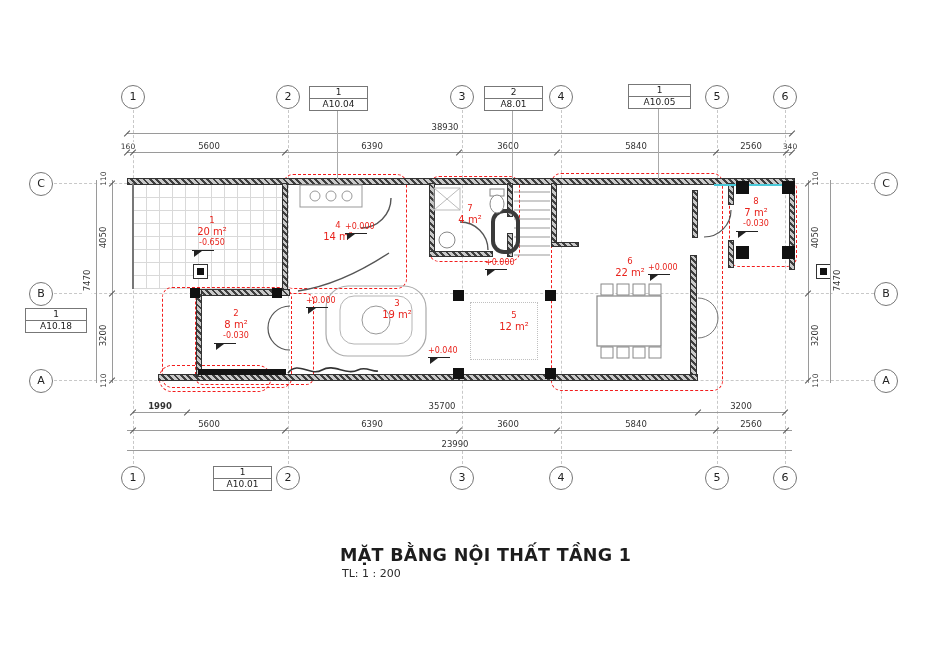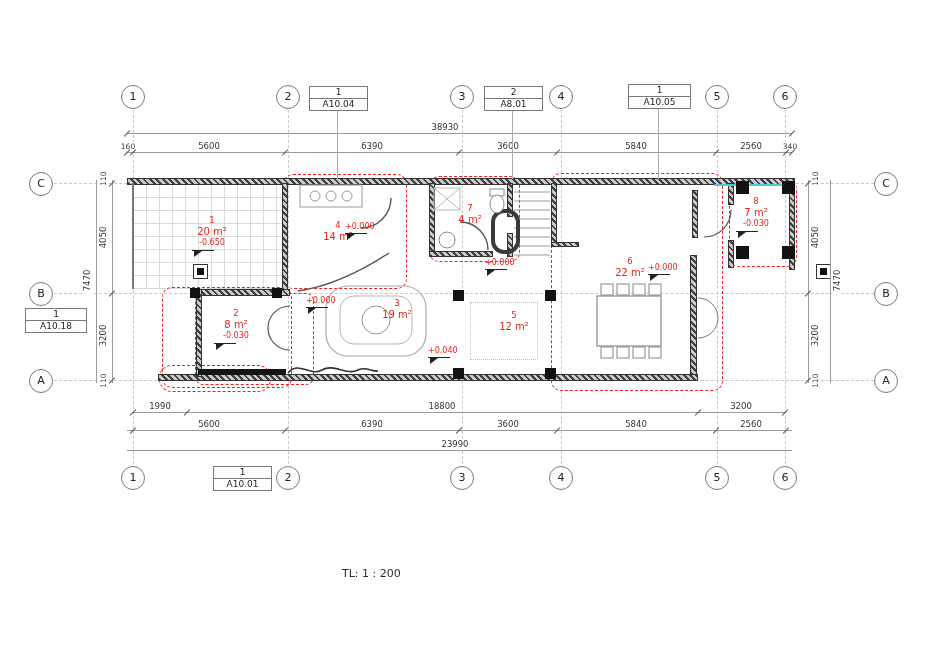--- a/index.html
+++ b/index.html
@@ -230,22 +230,22 @@
   <div class="tk" style="left:123px;top:152px;"></div>
   <div class="tk" style="left:129px;top:152px;"></div>
   <div class="tk" style="left:281px;top:152px;"></div>
   <div class="tk" style="left:455px;top:152px;"></div>
   <div class="tk" style="left:553px;top:152px;"></div>
   <div class="tk" style="left:712px;top:152px;"></div>
   <div class="tk" style="left:782px;top:152px;"></div>
   <div class="tk" style="left:788px;top:152px;"></div>
 
   <div class="dim-h" style="left:133px;top:412px;width:652px;"></div>
-  <div class="dlab" style="left:160px;top:402px;">1990</div>
-  <div class="dlab" style="left:442px;top:402px;">18800</div>
+  <div class="dlab" style="left:160px;top:402px;font-weight:bold;">1990</div>
+  <div class="dlab" style="left:442px;top:402px;">35700</div>
   <div class="dlab" style="left:741px;top:402px;">3200</div>
   <div class="tk" style="left:129px;top:412px;"></div>
   <div class="tk" style="left:183px;top:412px;"></div>
   <div class="tk" style="left:694px;top:412px;"></div>
   <div class="tk" style="left:781px;top:412px;"></div>
   <div class="dim-h" style="left:127px;top:430px;width:665px;"></div>
   <div class="dlab" style="left:209px;top:420px;">5600</div>
   <div class="dlab" style="left:372px;top:420px;">6390</div>
   <div class="dlab" style="left:508px;top:420px;">3600</div>
   <div class="dlab" style="left:636px;top:420px;">5840</div>
@@ -319,14 +319,15 @@
   </div>
   <div class="callout" style="left:25px;top:308px;width:60px;">
     <div class="c-top">1</div>
     <div class="c-bot">A10.18</div>
   </div>
   <div class="callout" style="left:213px;top:466px;width:57px;">
     <div class="c-top">1</div>
     <div class="c-bot">A10.01</div>
   </div>
 
+  <div class="title-main">MẶT BẰNG NỘI THẤT TẦNG 1</div>
   <div class="title-scale">TL: 1 : 200</div>
 </div>
 
 </body></html>

